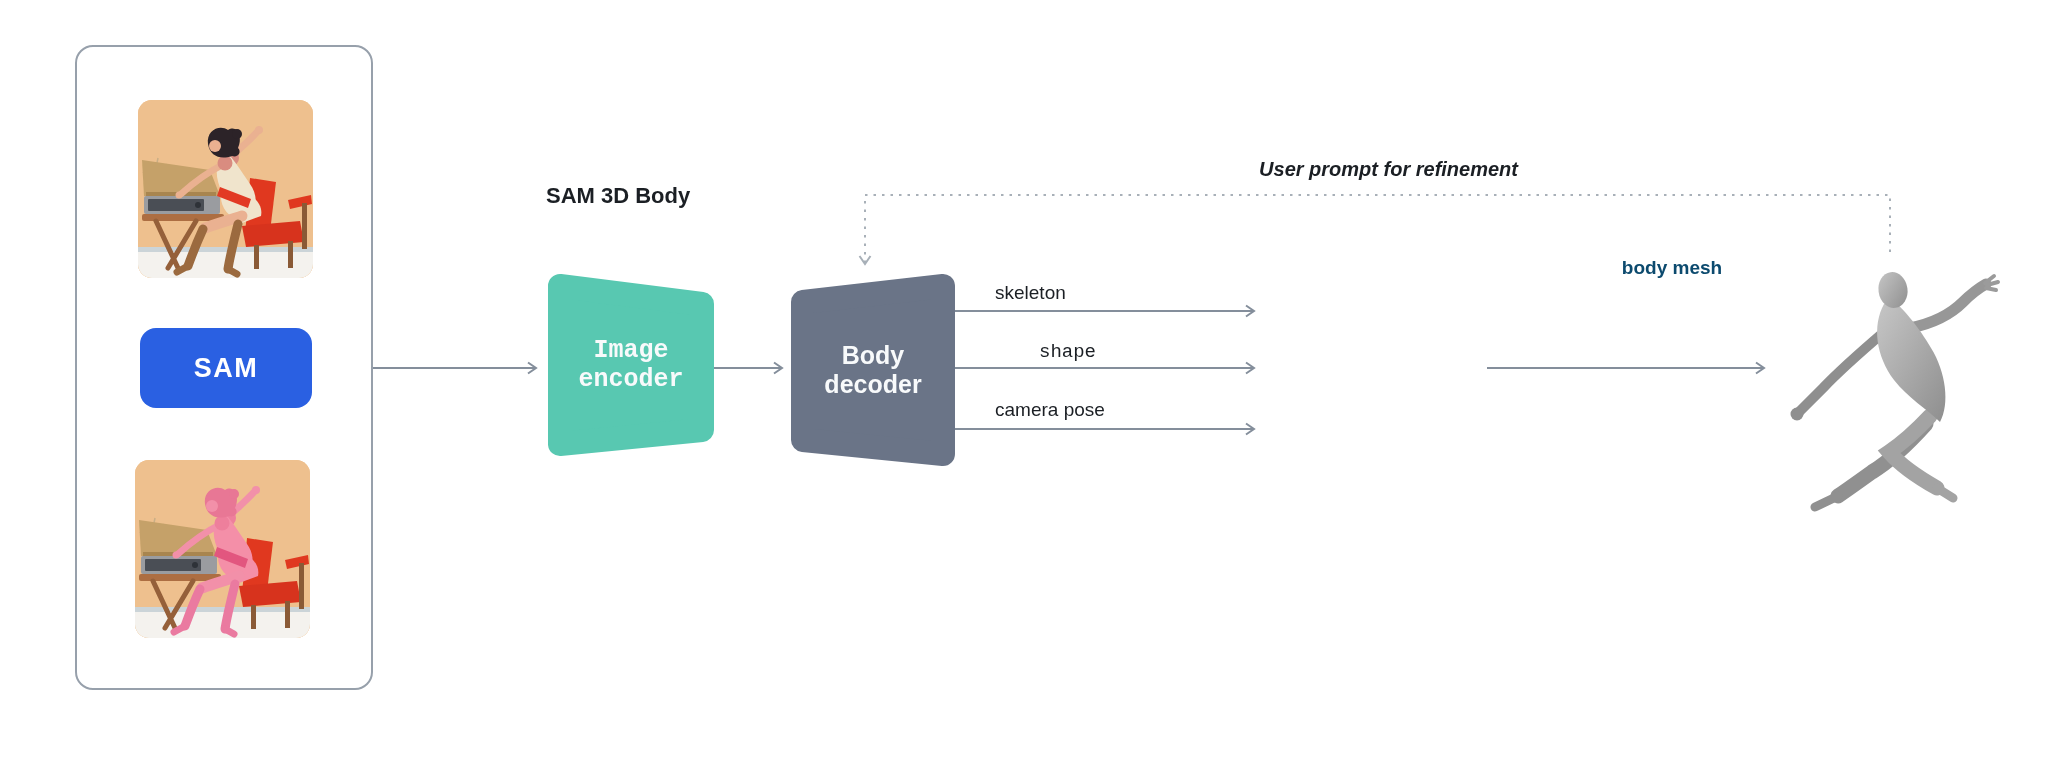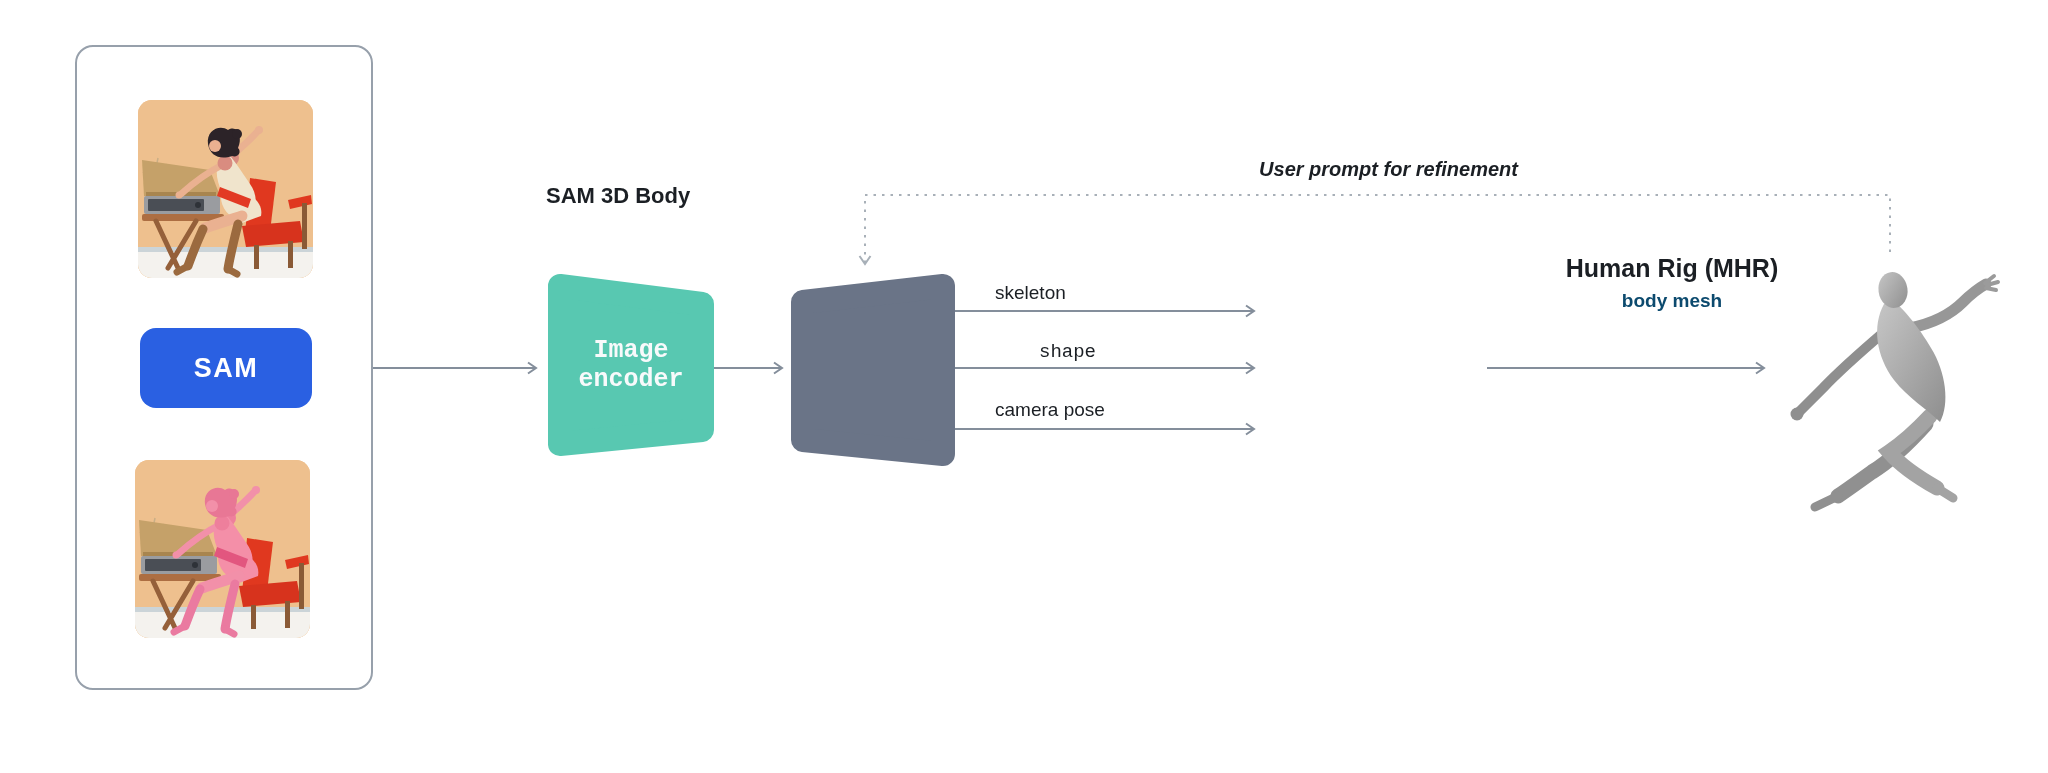--- a/index.html
+++ b/index.html
@@ -222,25 +222,27 @@
     </svg>
   </div>
 
   <div class="abs panel" style="z-index:-1"></div>
 
   <div class="abs diagram-title">SAM 3D Body</div>
 
   <div class="abs node-label lbl-encoder">
     <span>Image encoder</span>
   </div>
+  <div class="abs node-label lbl-body">
+    <span>Body decoder</span>
+  </div>
 
   <div class="abs edge-label lbl-skeleton">skeleton</div>
   <div class="abs edge-label lbl-shape">shape</div>
   <div class="abs edge-label lbl-campose">camera pose</div>
 
   <div class="abs refine-label">User prompt for refinement</div>
 
   <div class="abs mhr-block">
-    <span class="mhr-line">Human Rig (MHR)</span>
     <span class="mhr-sub">body mesh</span>
   </div>
 
 </div>
 
 </body></html>

